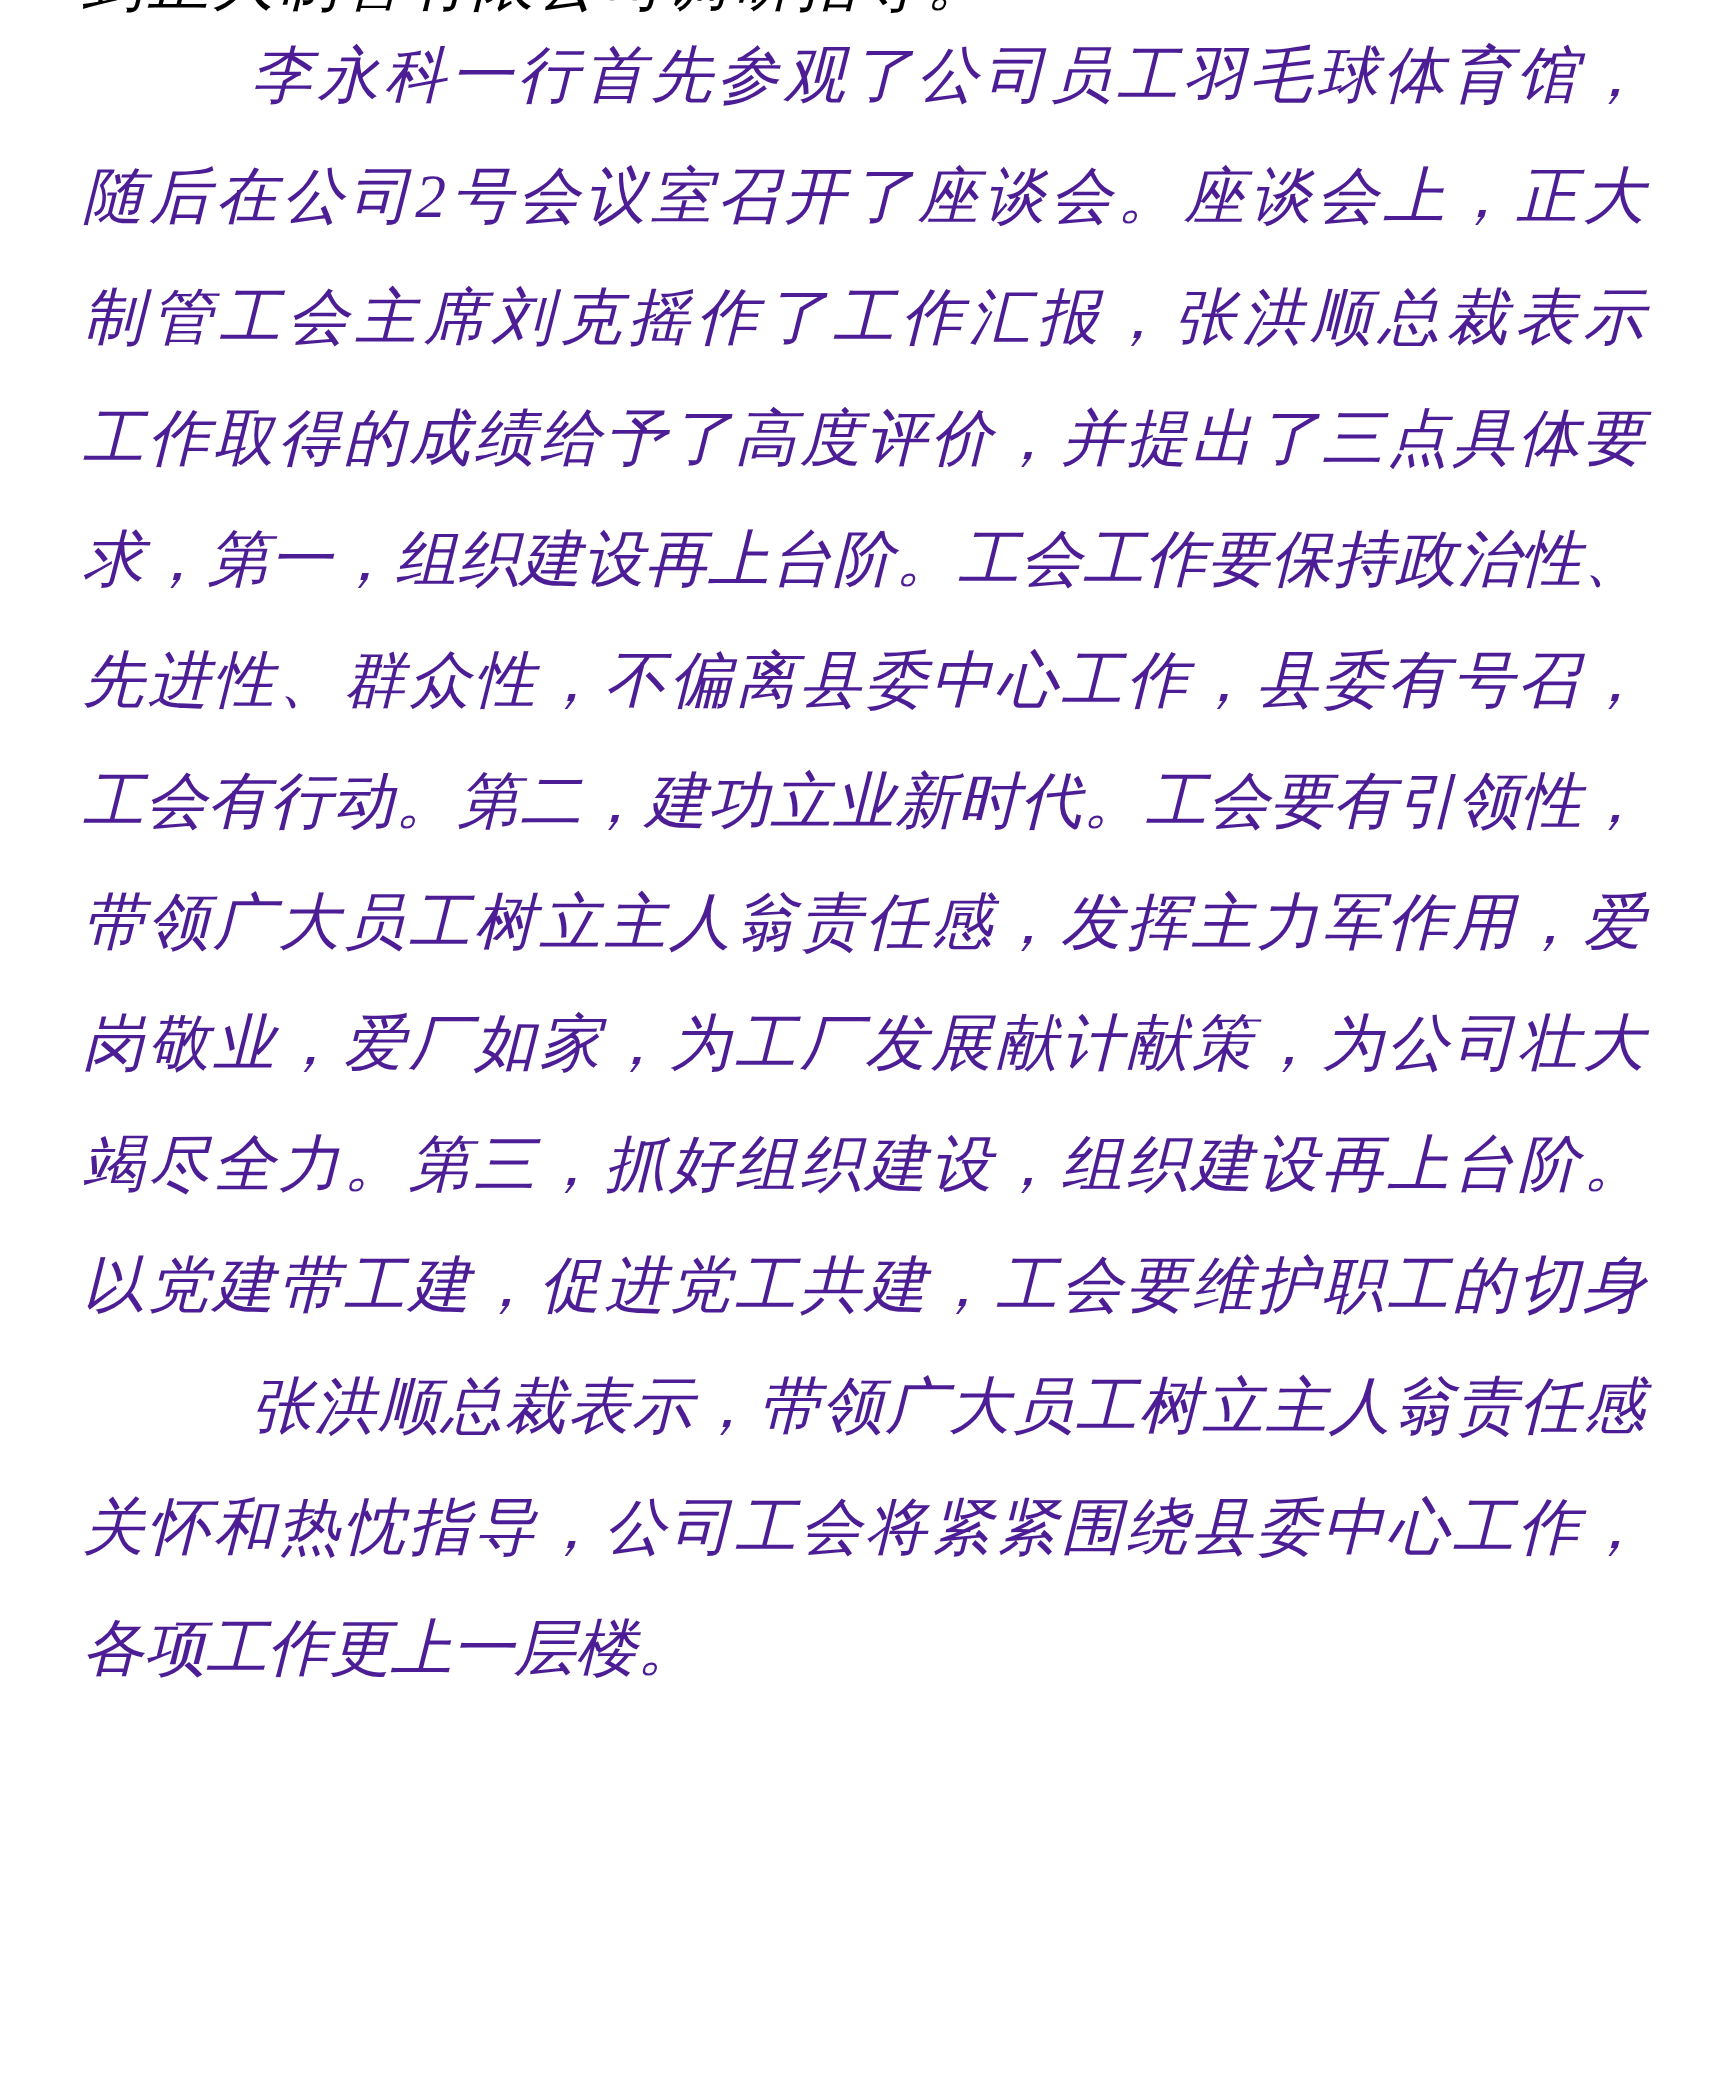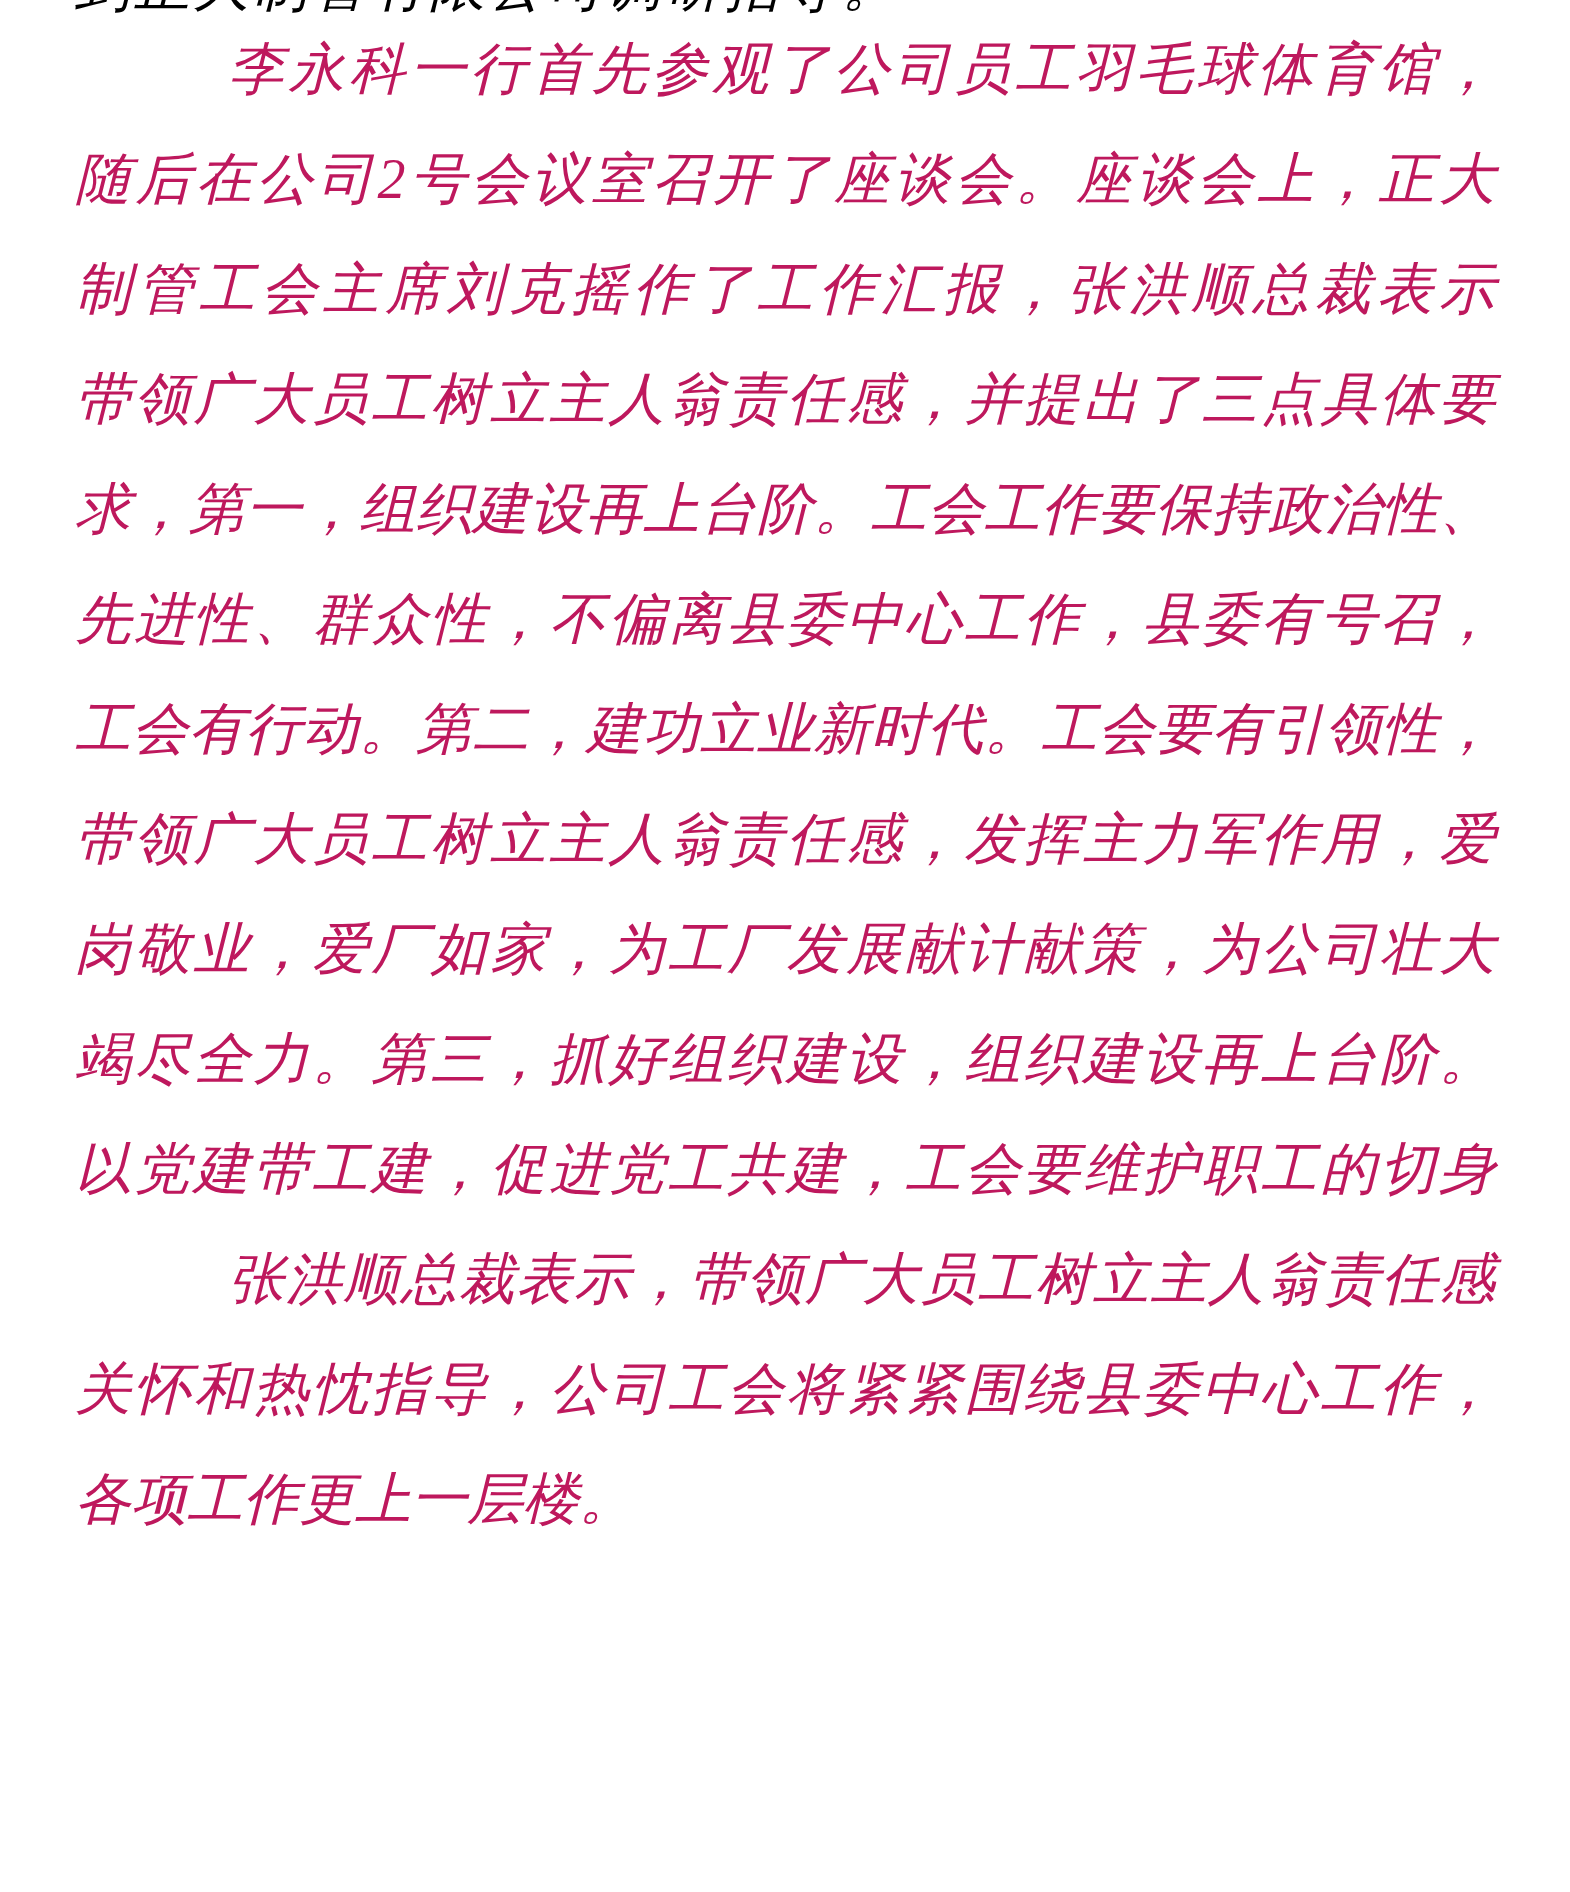--- a/index.html
+++ b/index.html
@@ -28,21 +28,21 @@
     font-size: 56px;
     line-height: 56px;
     margin-top: -42px;
     white-space: nowrap;
     letter-spacing: 3px;
   }
   .line {
     font-size: 56px;
     line-height: 110px;
     white-space: nowrap;
-    color: #be185d;
+    color: #4c1d95;
   }
   .just {
     white-space: normal;
     text-align: justify;
     text-align-last: justify;
     text-justify: inter-character;
   }
   .indent {
     text-indent: 153px;
   }
@@ -52,21 +52,21 @@
 
 <div class="doc">
 
   <div class="clipped">
     <div class="clipped-inner">到正大制管有限公司调研指导。</div>
   </div>
 
   <div class="line just indent">李永科一行首先参观了公司员工羽毛球体育馆，</div>
   <div class="line just">随后在公司2号会议室召开了座谈会。座谈会上，正大</div>
   <div class="line just">制管工会主席刘克摇作了工作汇报，张洪顺总裁表示</div>
-  <div class="line just">带领广大员工树立主人翁责任感，并提出了三点具体要</div>
+  <div class="line just">工作取得的成绩给予了高度评价，并提出了三点具体要</div>
   <div class="line just">求，第一，组织建设再上台阶。工会工作要保持政治性、</div>
   <div class="line just">先进性、群众性，不偏离县委中心工作，县委有号召，</div>
   <div class="line just">工会有行动。第二，建功立业新时代。工会要有引领性，</div>
   <div class="line just">带领广大员工树立主人翁责任感，发挥主力军作用，爱</div>
   <div class="line just">岗敬业，爱厂如家，为工厂发展献计献策，为公司壮大</div>
   <div class="line just">竭尽全力。第三，抓好组织建设，组织建设再上台阶。</div>
   <div class="line just">以党建带工建，促进党工共建，工会要维护职工的切身</div>
   <div class="line just indent">张洪顺总裁表示，带领广大员工树立主人翁责任感</div>
   <div class="line just">关怀和热忱指导，公司工会将紧紧围绕县委中心工作，</div>
   <div class="line">各项工作更上一层楼。</div>

